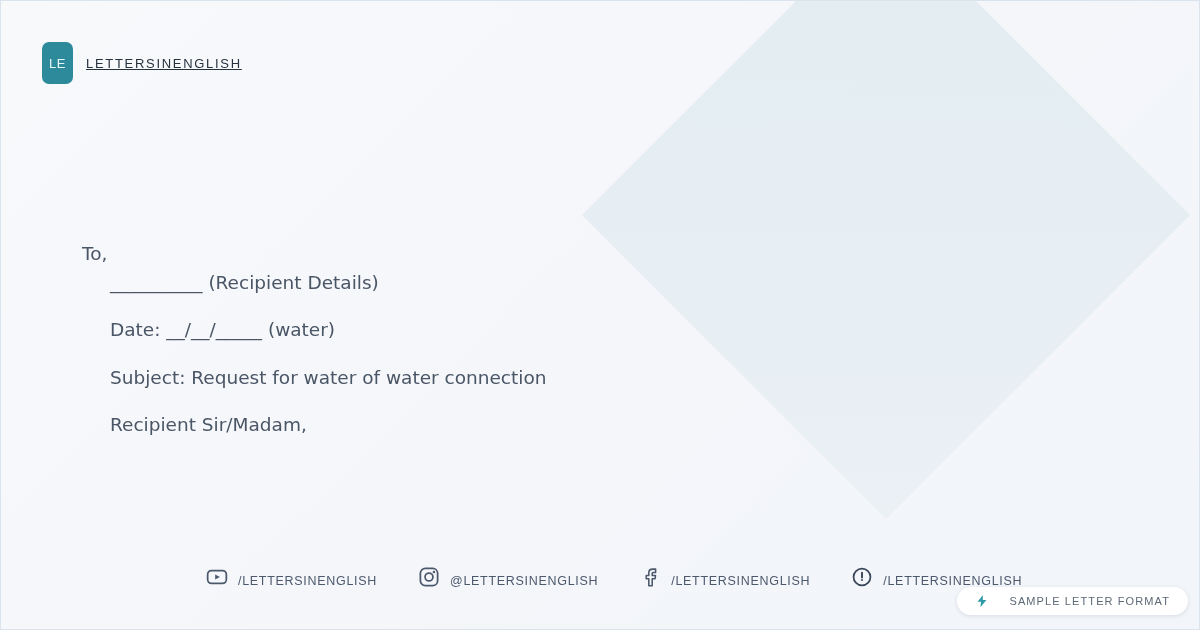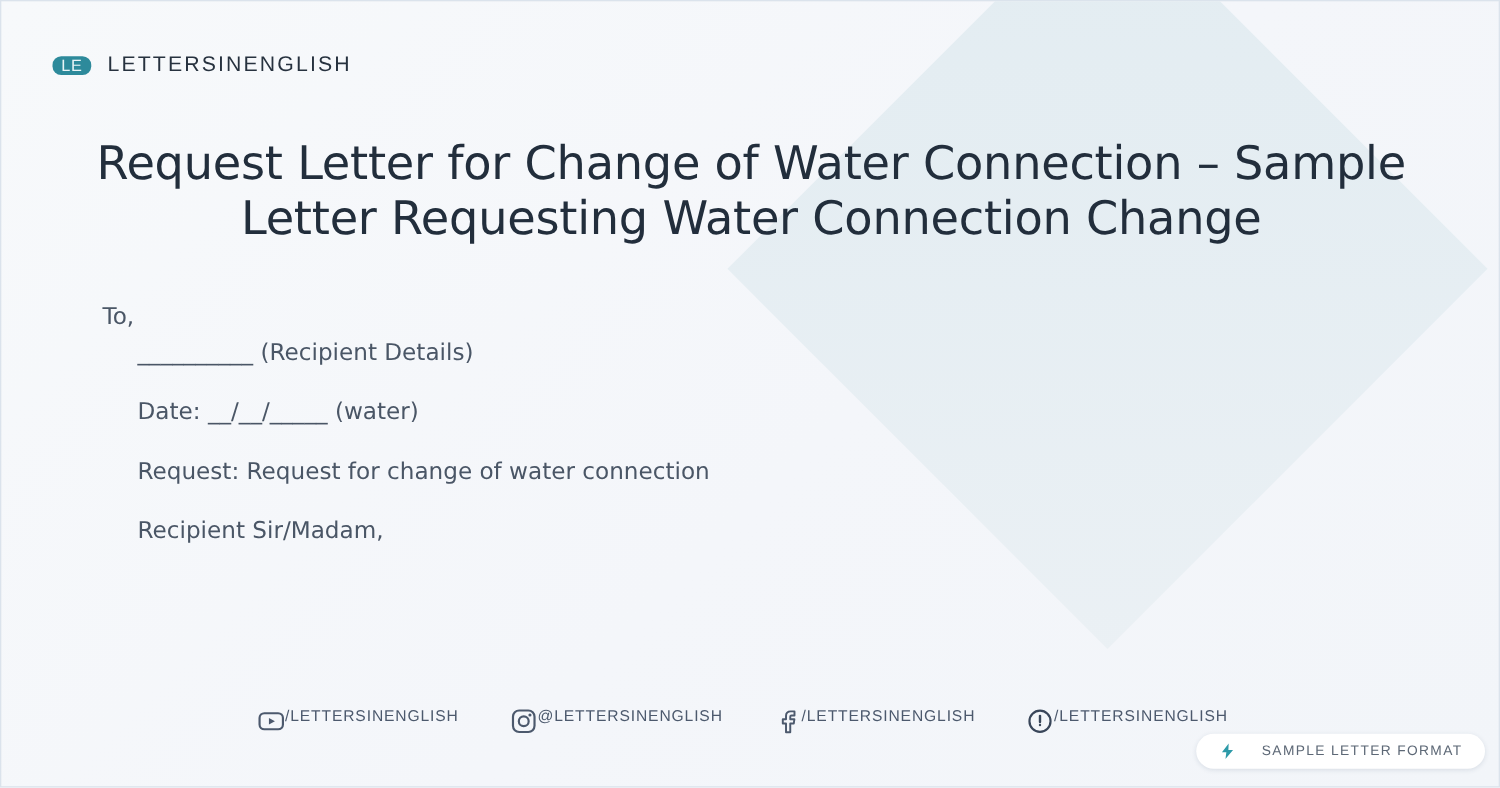--- a/index.html
+++ b/index.html
@@ -42,36 +42,37 @@
   .brand {
     position: absolute;
     top: 41px;
     left: 41px;
     display: flex;
     align-items: center;
     gap: 13px;
   }
   .brand-mark {
     width: 31px;
-    height: 15px;
+    height: 42px;
     border-radius: 7px;
     background: #2d8a9b;
     color: #e9f4f6;
     display: flex;
     align-items: center;
     justify-content: center;
     font-size: 13px;
     letter-spacing: 0.5px;
     font-family: "Liberation Sans", sans-serif;
   }
   .brand-name {
-    font-size: 17px;
+    font-size: 13px;
     letter-spacing: 1.7px;
     color: #27323f;
     font-family: "Liberation Sans", sans-serif;
+    text-decoration: underline;
   }
 
   
   .title {
     position: absolute;
     top: 108px;
     left: 60px;
     width: 1080px;
     text-align: center;
     font-size: 37px;
@@ -110,21 +111,22 @@
   .social {
     position: absolute;
     left: 205px;
     top: 565px;
     display: flex;
     align-items: center;
     gap: 41px;
   }
   .social-item {
     display: flex;
-    align-items: flex-start;
+    align-items: flex-end;
+    gap: 10px;
   }
   .social-item .label {
     font-size: 12.5px;
     letter-spacing: 0.7px;
     color: #4c596d;
     font-family: "Liberation Sans", sans-serif;
     white-space: nowrap;
   }
   .social-icon {
     width: 22px;
@@ -165,32 +167,31 @@
 
 <div class="card">
 
   <div class="diamond"></div>
 
   <div class="brand">
     <div class="brand-mark">LE</div>
     <div class="brand-name">LETTERSINENGLISH</div>
   </div>
 
-  <div class="title">Request Letter for Change of Water Connection – Sample Letter Requesting Water Connection Change</div>
 
   <div class="letter">
     <div class="blk">
       <p class="ln">To,</p>
       <p class="ln">__________ (Recipient Details)</p>
     </div>
     <div class="blk">
       <p class="ln">Date: __/__/_____ (water)</p>
     </div>
     <div class="blk">
-      <p class="ln">Request: Request for change of water connection</p>
+      <p class="ln">Subject: Request for water of water connection</p>
     </div>
     <div class="blk">
       <p class="ln">Recipient Sir/Madam,</p>
     </div>
   </div>
 
   <div class="social">
 
     <div class="social-item">
       <svg class="social-icon" viewBox="0 0 24 24">

